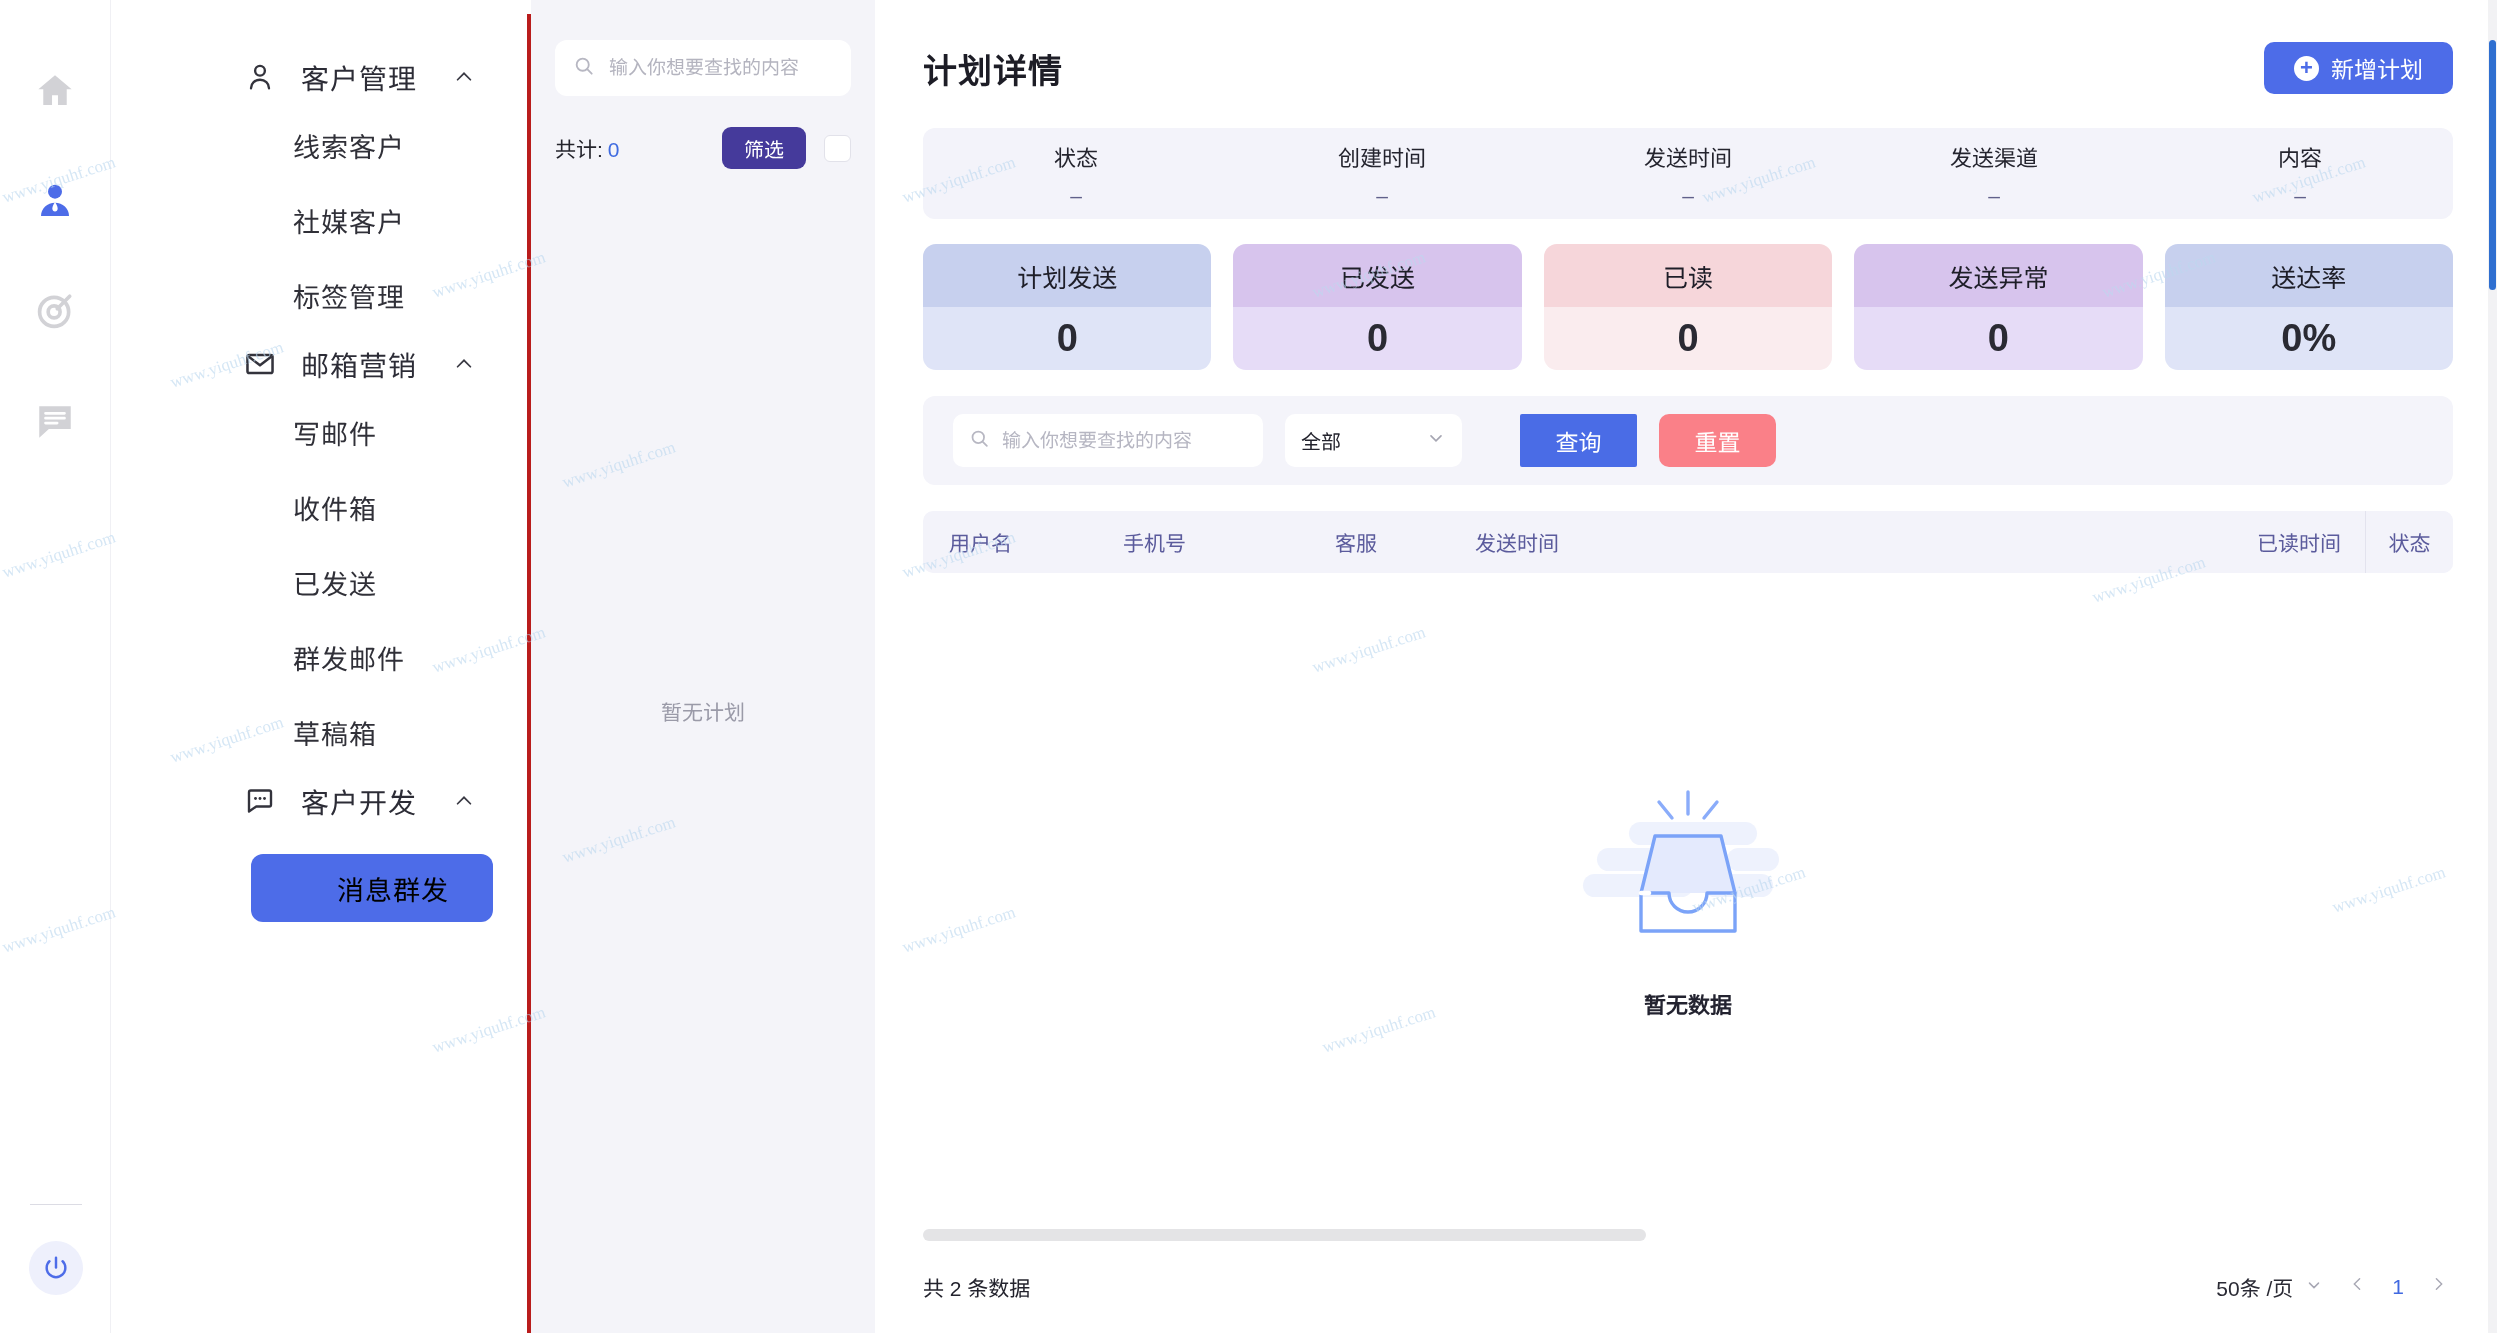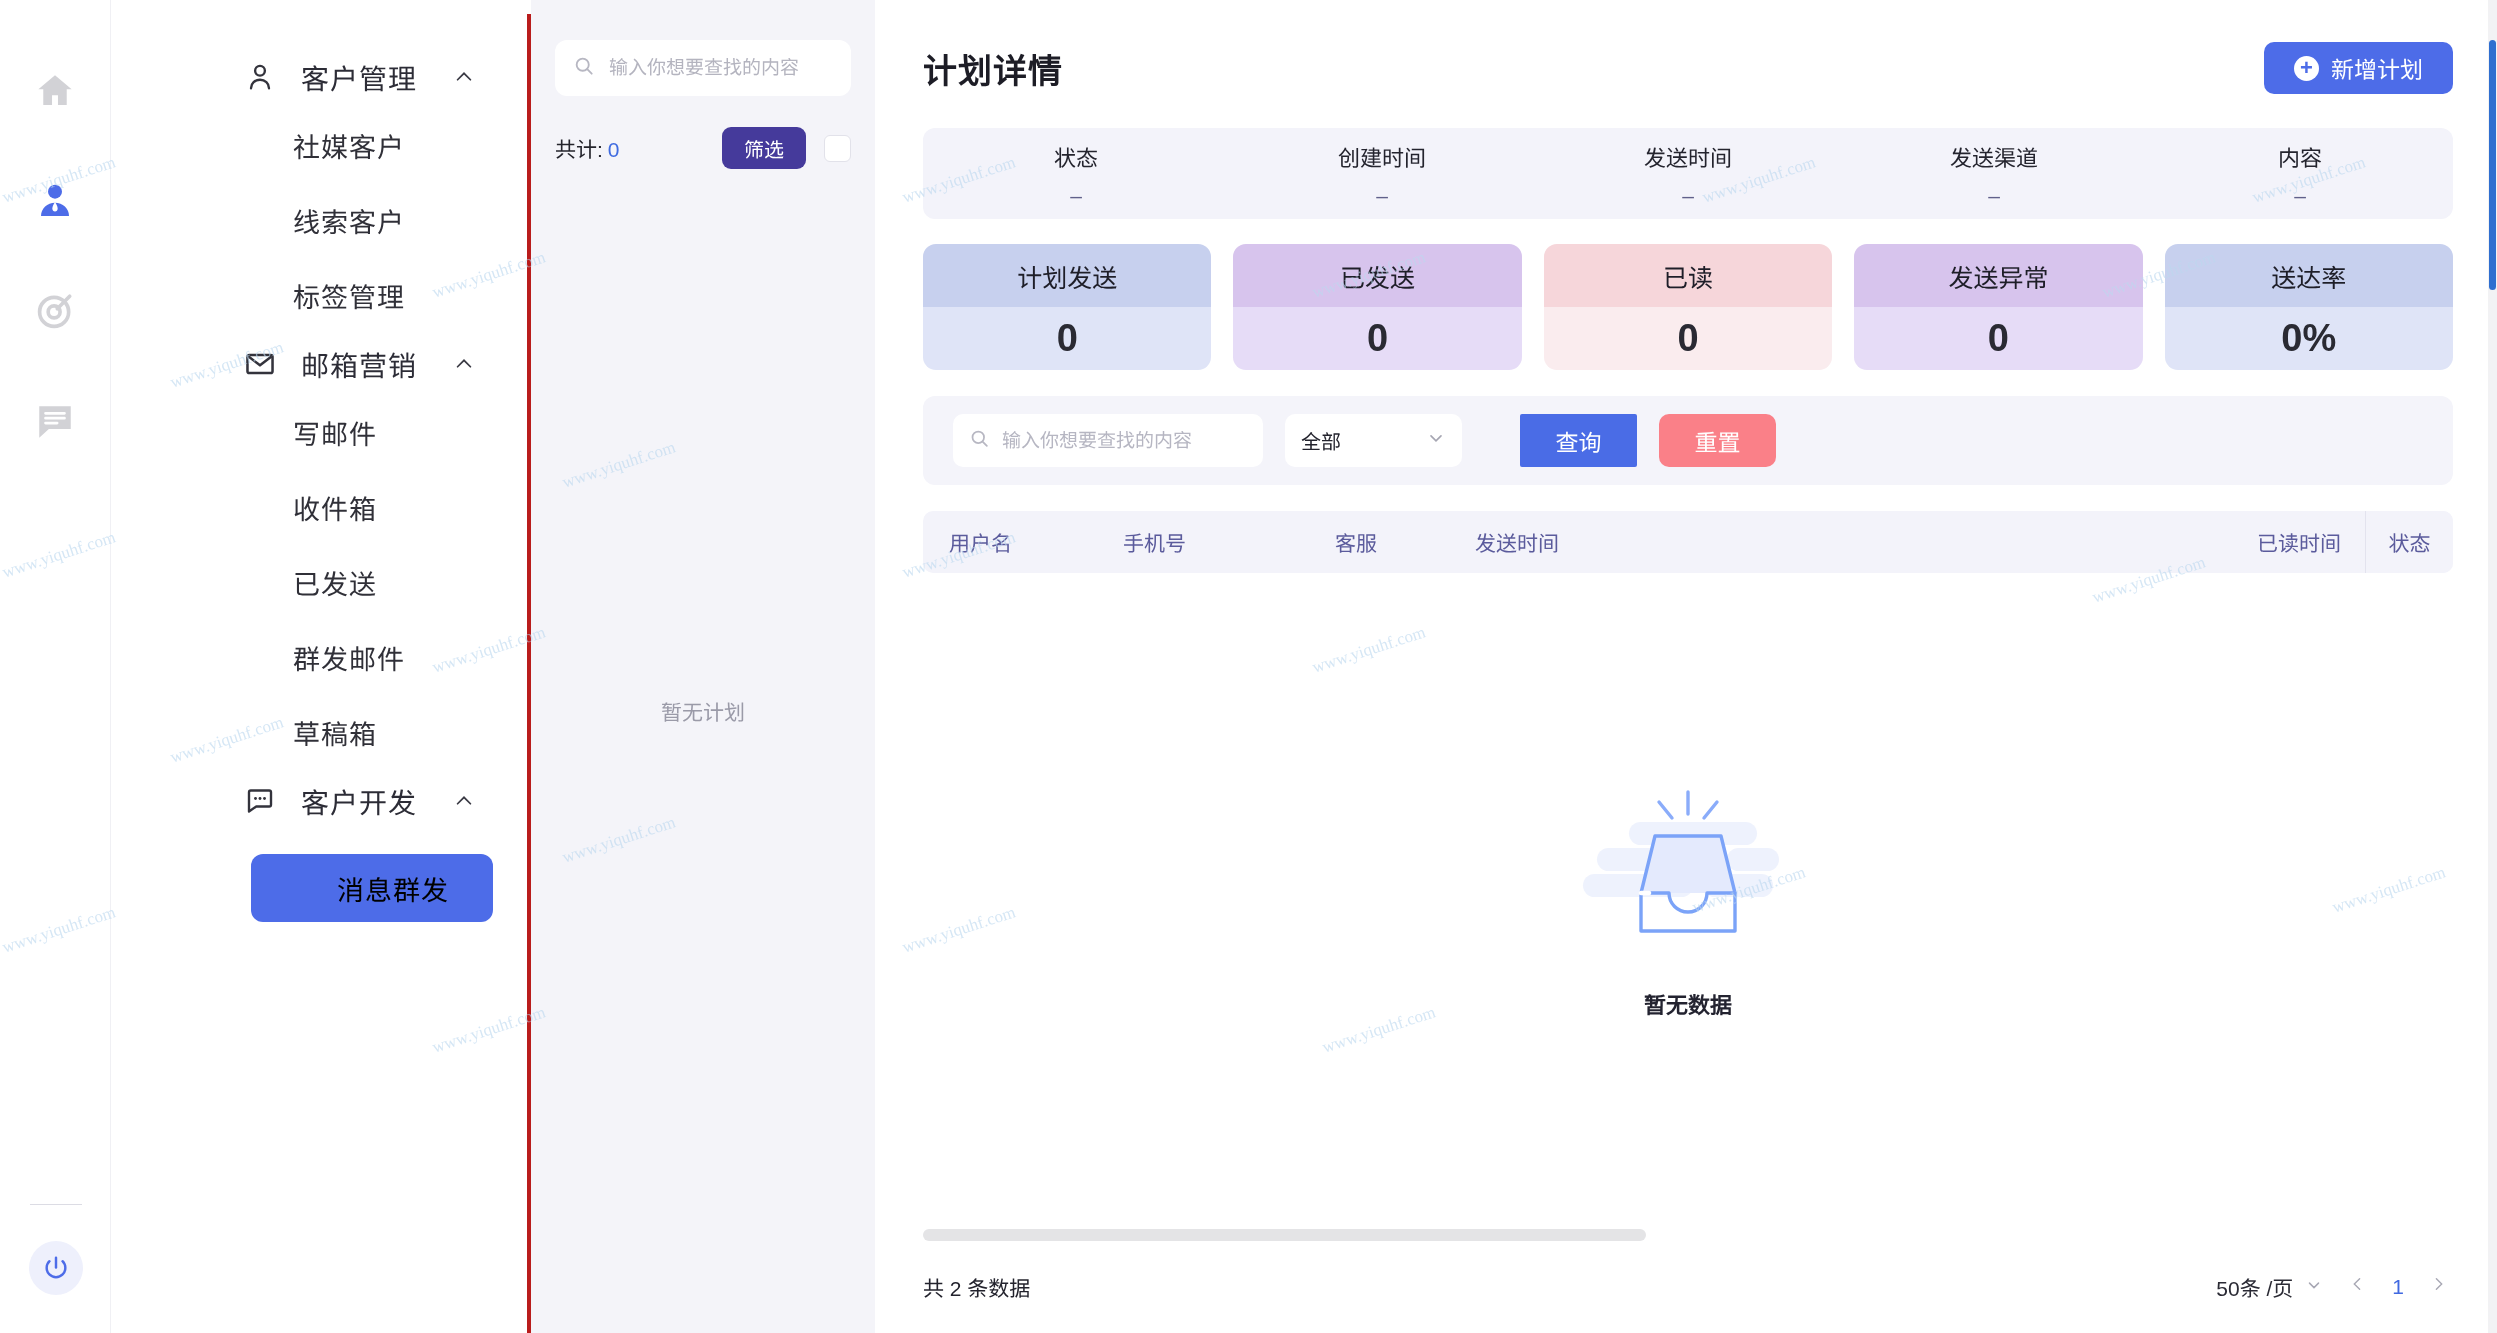--- a/index.html
+++ b/index.html
@@ -283,22 +283,22 @@
           <path d="M4.8 21c0-3.9 3.2-6.8 7.2-6.8s7.2 2.9 7.2 6.8" stroke-linecap="round"></path>
         </svg>
       </span>
       <span class="g-label">客户管理</span>
       <span class="g-chev">
         <svg width="22" height="22" viewBox="0 0 24 24" fill="none" stroke="#3a3a44" stroke-width="1.9" stroke-linecap="round">
           <path d="M5 15l7-7 7 7"></path>
         </svg>
       </span>
     </div>
+    <div class="nav-item">线索客户</div>
     <div class="nav-item">社媒客户</div>
-    <div class="nav-item">线索客户</div>
     <div class="nav-item">标签管理</div>
 
     <div class="nav-group">
       <span class="g-icon">
         <svg width="32" height="32" viewBox="0 0 24 24" fill="none" stroke="#33333c" stroke-width="1.9" stroke-linejoin="round">
           <rect x="2.6" y="5.2" width="18.8" height="13.6" rx="1.4"></rect>
           <path d="M3.4 6.4 12 13l8.6-6.6"></path>
         </svg>
       </span>
       <span class="g-label">邮箱营销</span>

